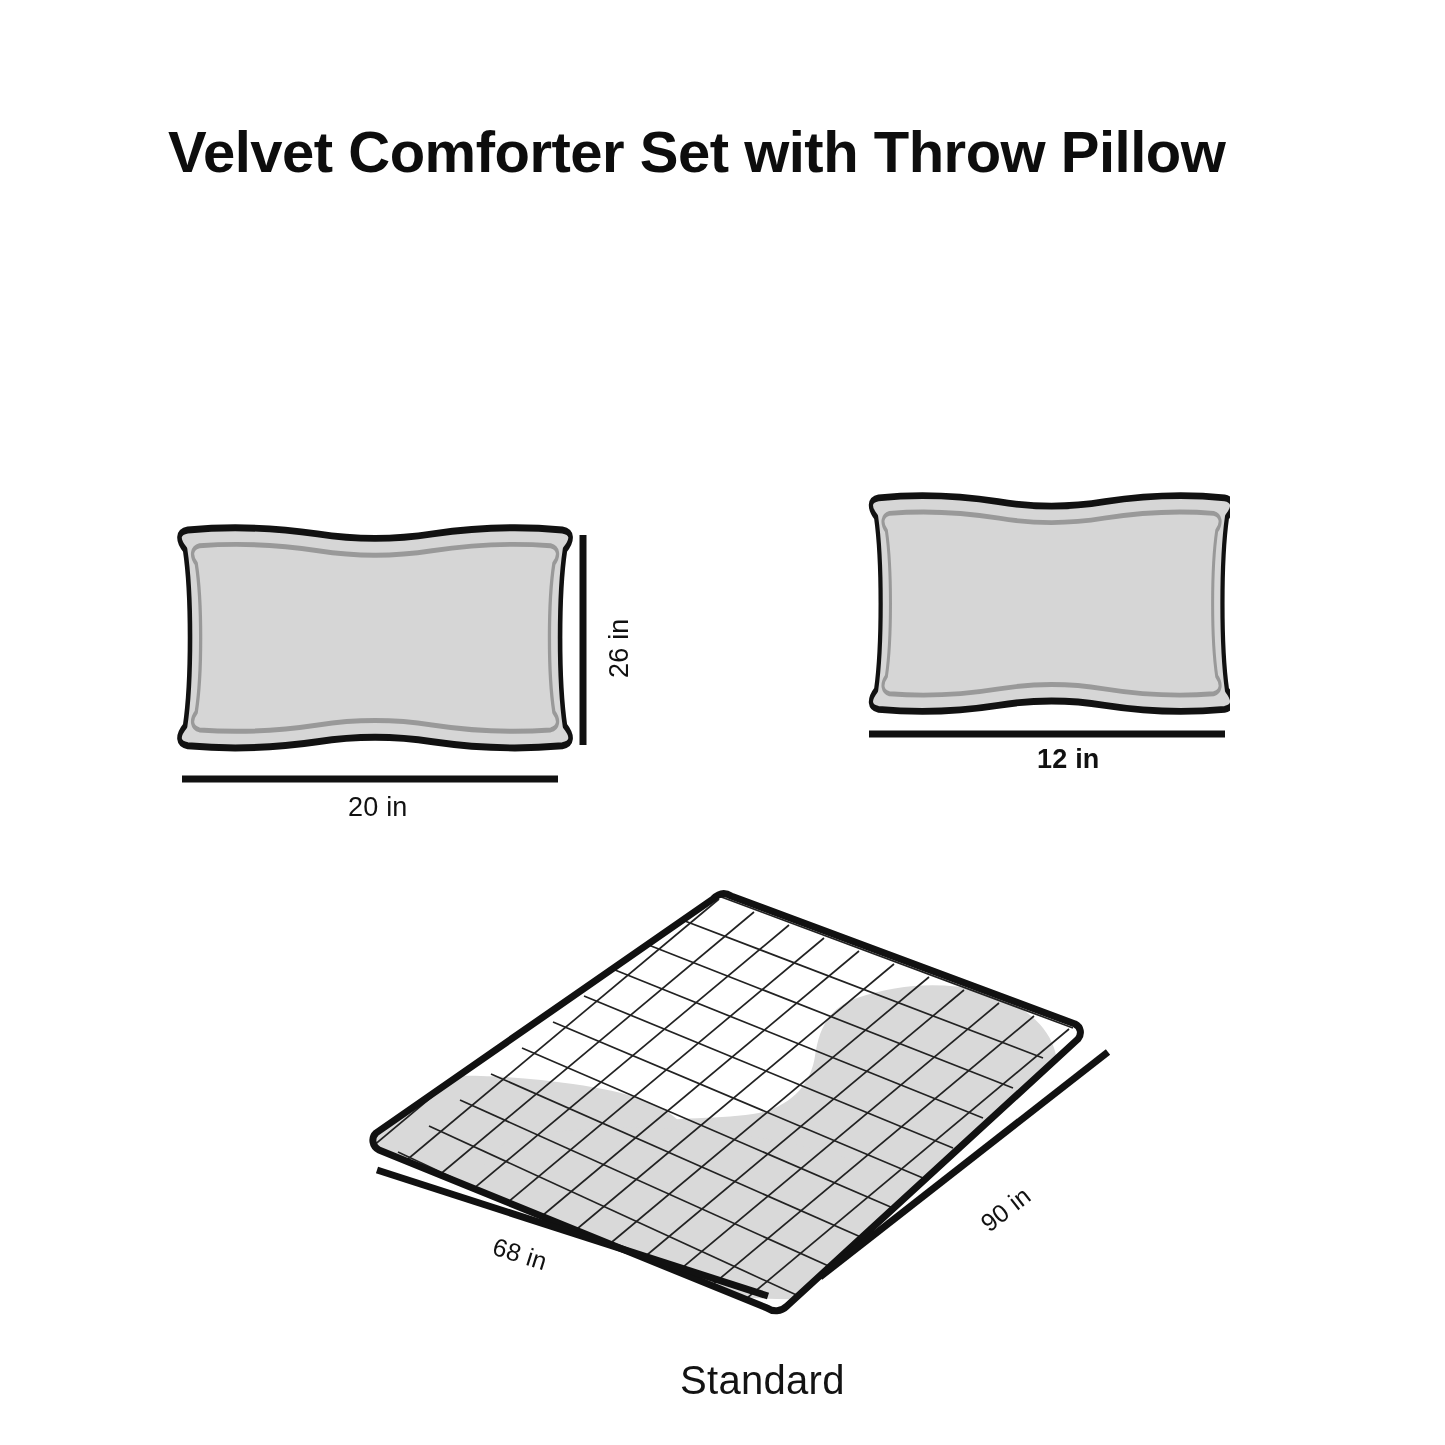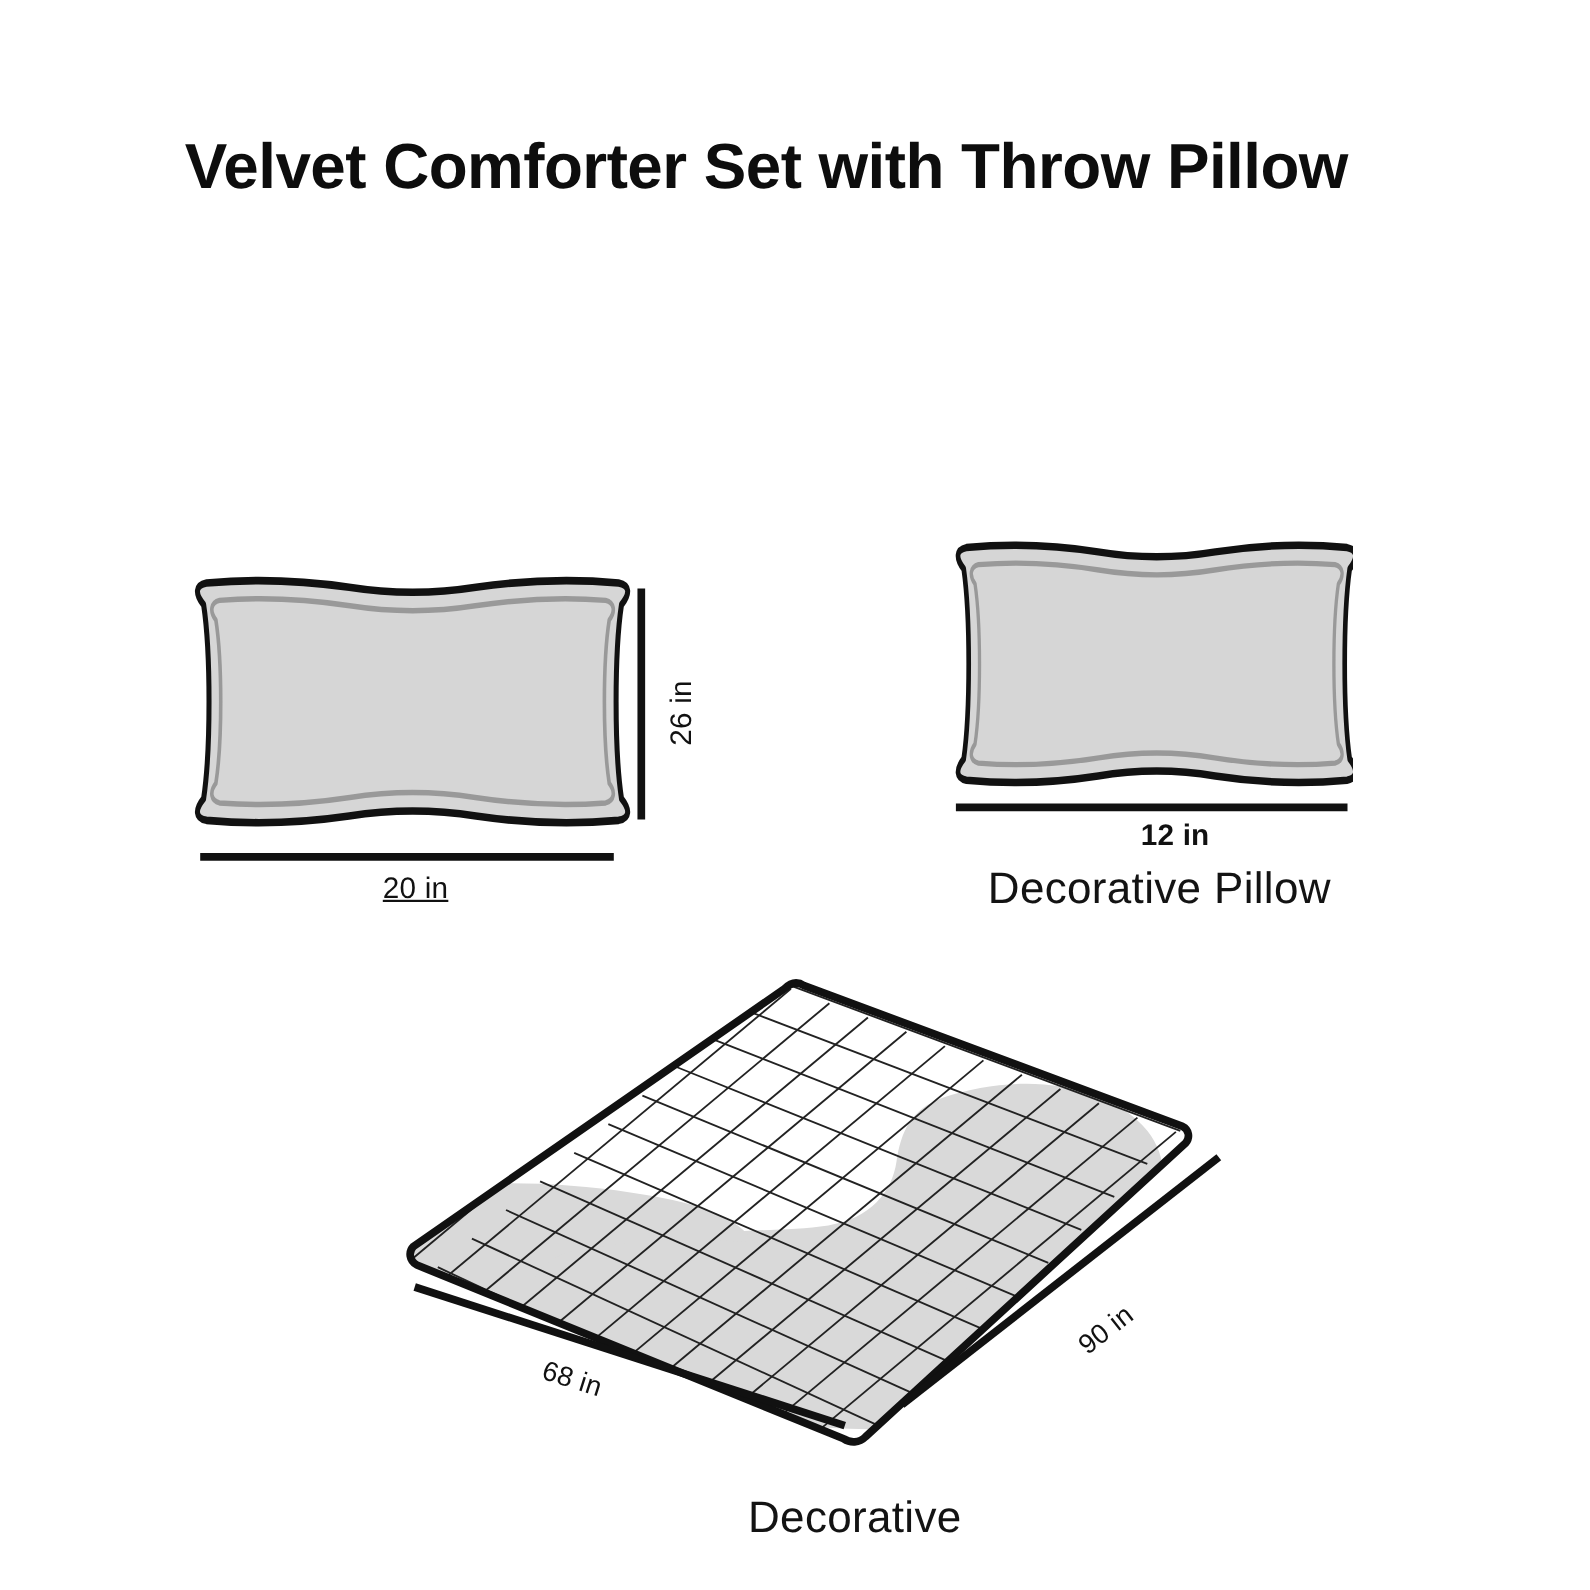--- a/index.html
+++ b/index.html
@@ -58,21 +58,21 @@
     font-size: 25px;
   }
   .dim-label.slanted-right {
     transform: rotate(-38deg);
     transform-origin: left top;
     font-size: 25px;
   }
   #caption-sham   { left: 233px; top: 867px; }
   #caption-pillow { left: 898px; top: 786px; }
   #caption-comf   { left: 680px; top: 1358px; }
-  #dim-sham-w  { left: 348px; top: 792px; text-decoration: underline; }
+  #dim-sham-w  { left: 348px; top: 792px; }
   #dim-sham-h  { left: 604px; top: 678px; }
   #dim-pill-w  { left: 1037px; top: 744px; font-weight: bold; }
   #dim-pill-h  { left: 1266px; top: 648px; }
   #dim-comf-w  { left: 498px; top: 1232px; }
   #dim-comf-h  { left: 975px; top: 1215px; }
 </style>
 </head>
 <body>
 
 <div id="page">
@@ -209,19 +209,18 @@
 
     <line x1="377" y1="1170" x2="768" y2="1296" stroke="#111111" stroke-width="7" stroke-linecap="butt"></line>
     <line x1="820" y1="1277" x2="1108" y2="1052" stroke="#111111" stroke-width="7" stroke-linecap="butt"></line>
   </svg>
 
   <div class="dim-label" id="dim-sham-w">20 in</div>
   <div class="dim-label rot90" id="dim-sham-h">26 in</div>
 
   <div class="dim-label" id="dim-pill-w">12 in</div>
   <div class="dim-label rot90" id="dim-pill-h">16 in</div>
-  <div class="caption" id="caption-pillow">Decorative Pillow</div>
 
   <div class="dim-label slanted-left" id="dim-comf-w">68 in</div>
   <div class="dim-label slanted-right" id="dim-comf-h">90 in</div>
-  <div class="caption" id="caption-comf">Decorative</div>
+  <div class="caption" id="caption-comf">Standard</div>
 
 </div>
 
 </body></html>

